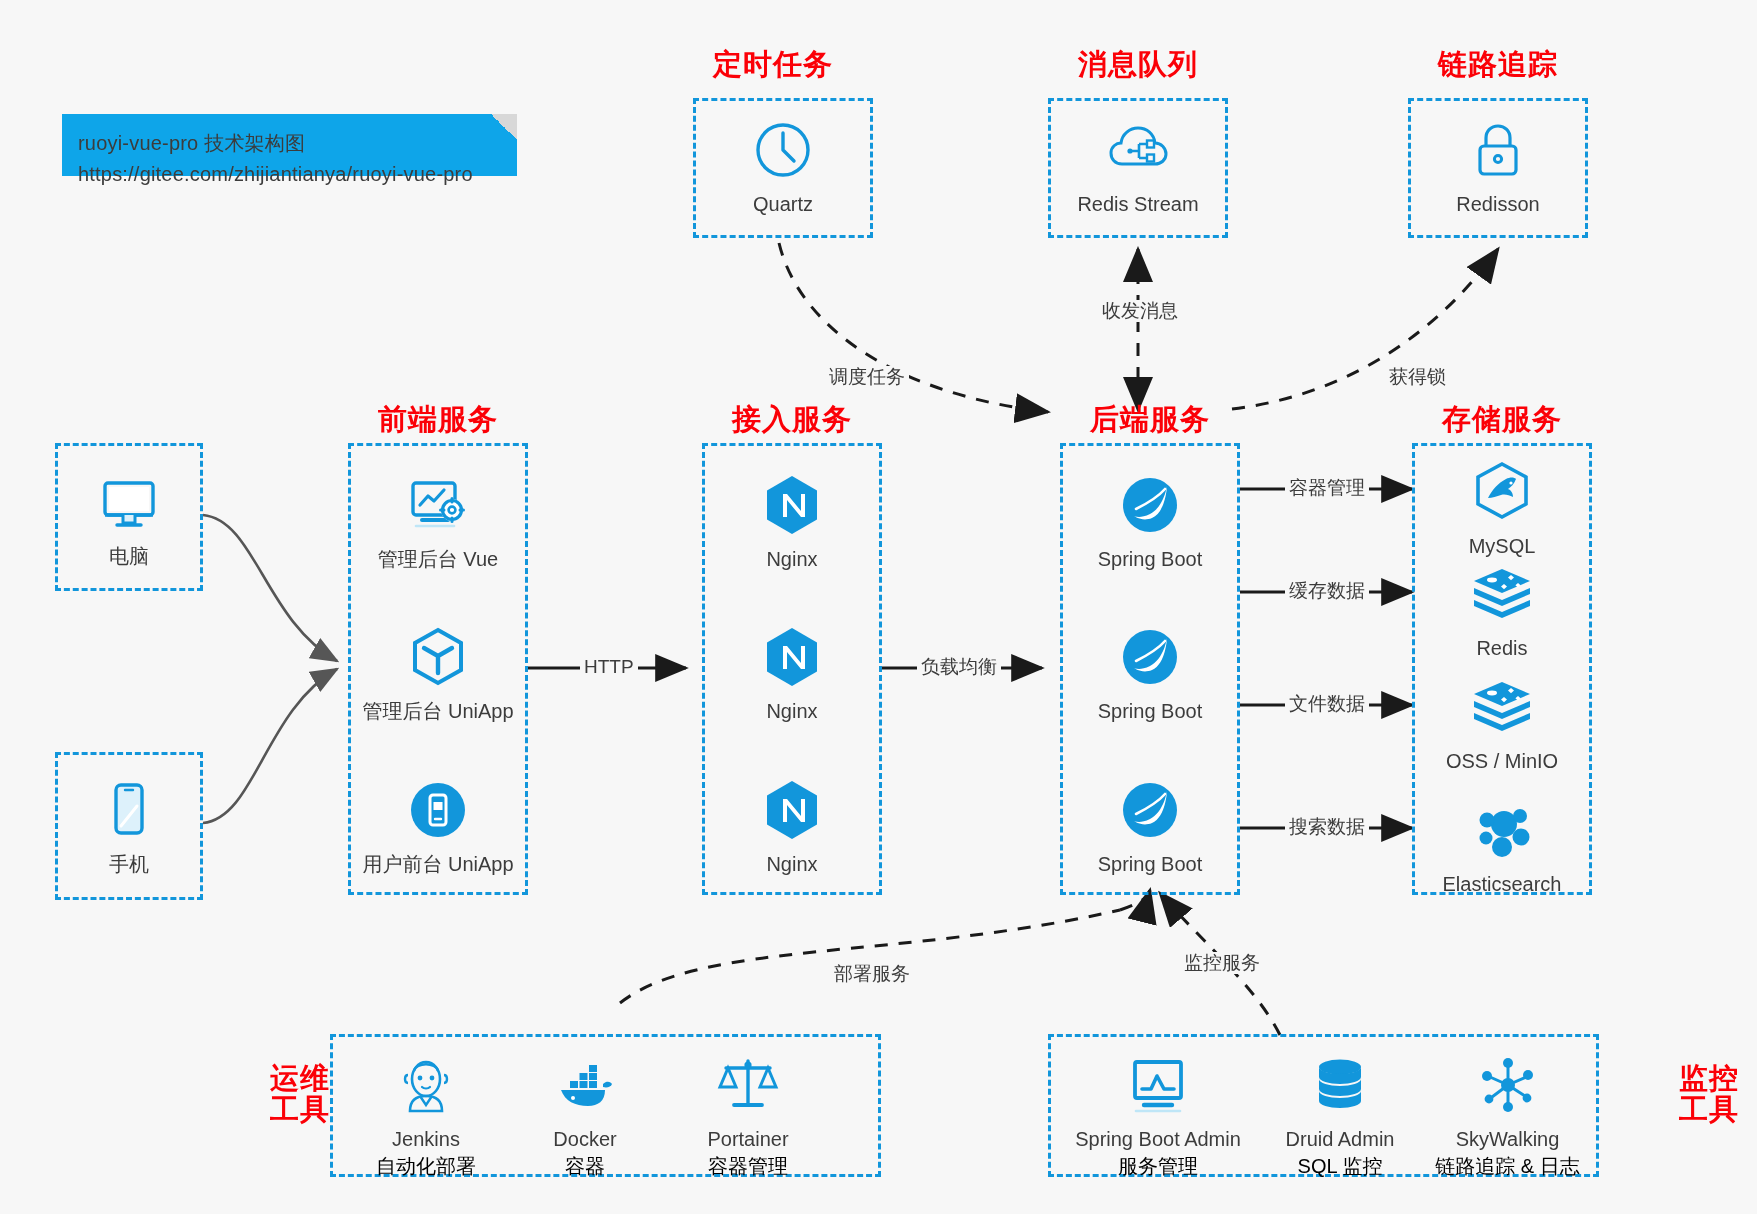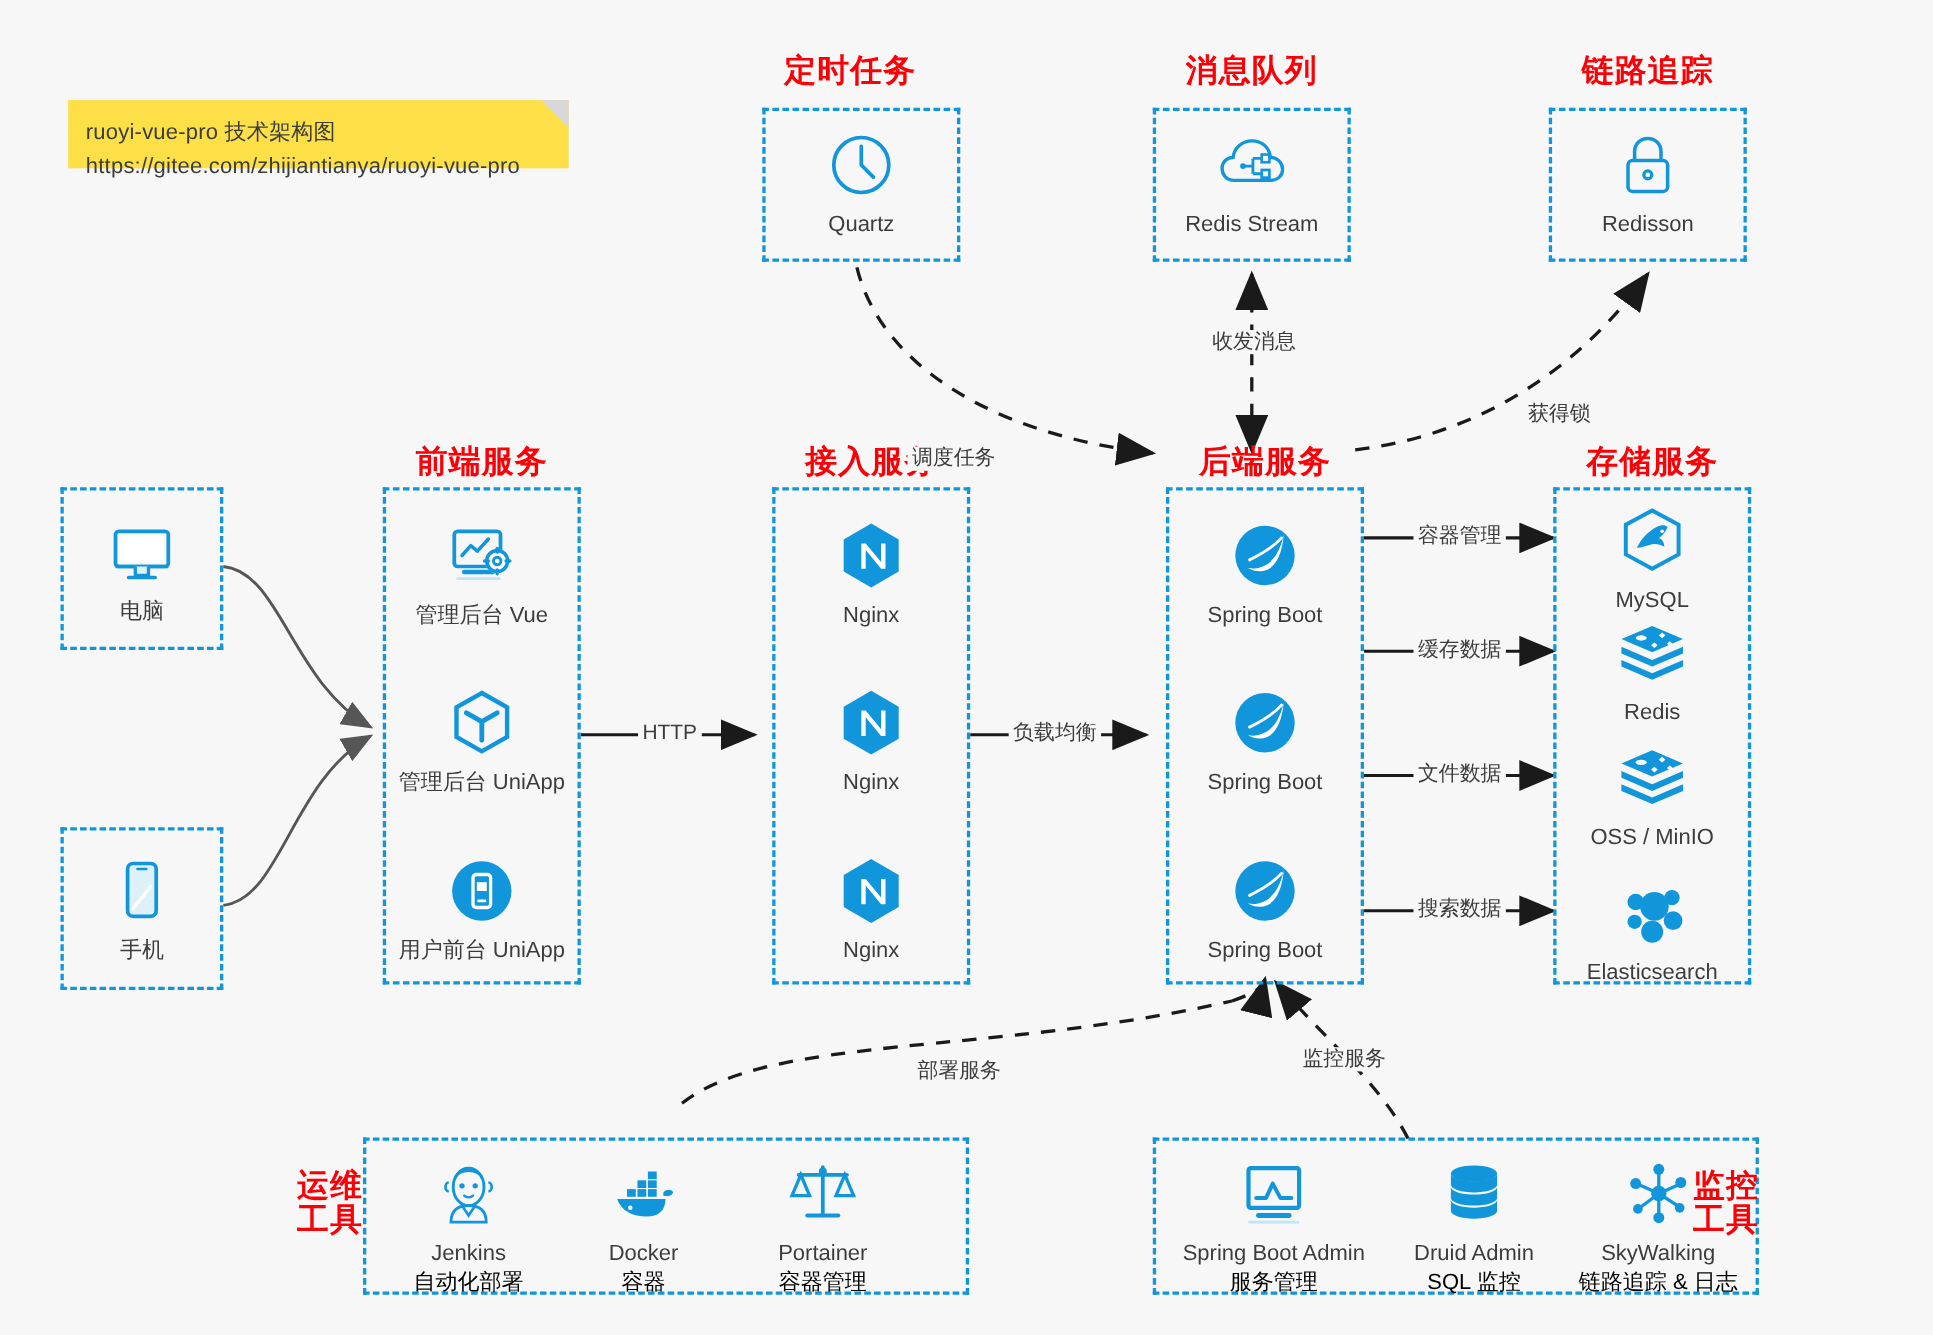--- a/index.html
+++ b/index.html
@@ -8,22 +8,22 @@
     background:#f7f7f7;
     font-family:"Liberation Sans","DejaVu Sans",sans-serif;
     position:relative;overflow:hidden;
     color:#3c3c3c;
   }
   #canvas{position:absolute;inset:0;}
   svg.wires{position:absolute;left:0;top:0;width:1757px;height:1214px;pointer-events:none;}
 
   
   .note{
-    position:absolute;left:62px;top:91px;width:455px;height:62px;
-    background:#fde047;
+    position:absolute;left:62px;top:114px;width:455px;height:62px;
+    background:#0ea5e9;
     padding:14px 16px 0 16px;
     box-sizing:border-box;
     font-size:20px;line-height:31px;color:#3c3c3c;
     letter-spacing:.2px;
   }
   .note .fold{
     position:absolute;right:0;top:0;width:26px;height:26px;
     background:linear-gradient(225deg,#d8d8d8 0 50%,transparent 50%);
   }
 
@@ -359,21 +359,21 @@
       <path d="M18 52 L46 52" stroke="#1296db" stroke-width="3.8" stroke-linecap="round"></path>
       <path d="M12 15 L4 34 L20 34 Z" fill="none" stroke="#1296db" stroke-width="3"></path>
       <path d="M52 15 L44 34 L60 34 Z" fill="none" stroke="#1296db" stroke-width="3"></path>
       <circle cx="32" cy="12" r="3.6" fill="#1296db"></circle>
     </svg>
     <div class="lbl">Portainer</div>
     <div class="lbl2">容器管理</div>
   </div>
 
   <div class="box" style="left:1048px;top:1034px;width:551px;height:143px;"></div>
-  <div class="gtitle side" style="left:1524px;top:1063px;width:90px;">
+  <div class="gtitle side" style="left:1664px;top:1063px;width:90px;">
     <div>监控</div>
     <div>工具</div>
   </div>
 
   <div class="cell" style="left:1068px;top:1053px;width:180px;">
     <svg class="ic" viewBox="0 0 64 64">
       <rect x="9" y="9" width="46" height="36" rx="2" fill="none" stroke="#1296db" stroke-width="3.8"></rect>
       <path d="M16 36 L25 36 L31 23 L38 36 L48 36" fill="none" stroke="#1296db" stroke-width="3.6" stroke-linecap="round" stroke-linejoin="round"></path>
       <path d="M18 52 L46 52" stroke="#1296db" stroke-width="4.4" stroke-linecap="round"></path>
       <path d="M10 58 L54 58" stroke="#bfe6f7" stroke-width="2.6" stroke-linecap="round"></path>
@@ -412,21 +412,21 @@
         <circle cx="11" cy="23" r="5"></circle>
         <circle cx="52" cy="22" r="5"></circle>
         <circle cx="13" cy="46" r="4.4"></circle>
         <circle cx="51" cy="45" r="4.4"></circle>
       </g>
     </svg>
     <div class="lbl">SkyWalking</div>
     <div class="lbl2">链路追踪 &amp; 日志</div>
   </div>
 
-  <div class="elabel" style="left:825px;top:366px;margin-top:40px;">调度任务</div>
+  <div class="elabel" style="left:825px;top:366px;">调度任务</div>
   <div class="elabel" style="left:1098px;top:300px;">收发消息</div>
   <div class="elabel" style="left:1385px;top:366px;">获得锁</div>
   <div class="elabel" style="left:580px;top:656px;">HTTP</div>
   <div class="elabel" style="left:917px;top:656px;">负载均衡</div>
   <div class="elabel" style="left:1285px;top:477px;">容器管理</div>
   <div class="elabel" style="left:1285px;top:580px;">缓存数据</div>
   <div class="elabel" style="left:1285px;top:693px;">文件数据</div>
   <div class="elabel" style="left:1285px;top:816px;">搜索数据</div>
   <div class="elabel" style="left:830px;top:963px;">部署服务</div>
   <div class="elabel" style="left:1180px;top:952px;">监控服务</div>

